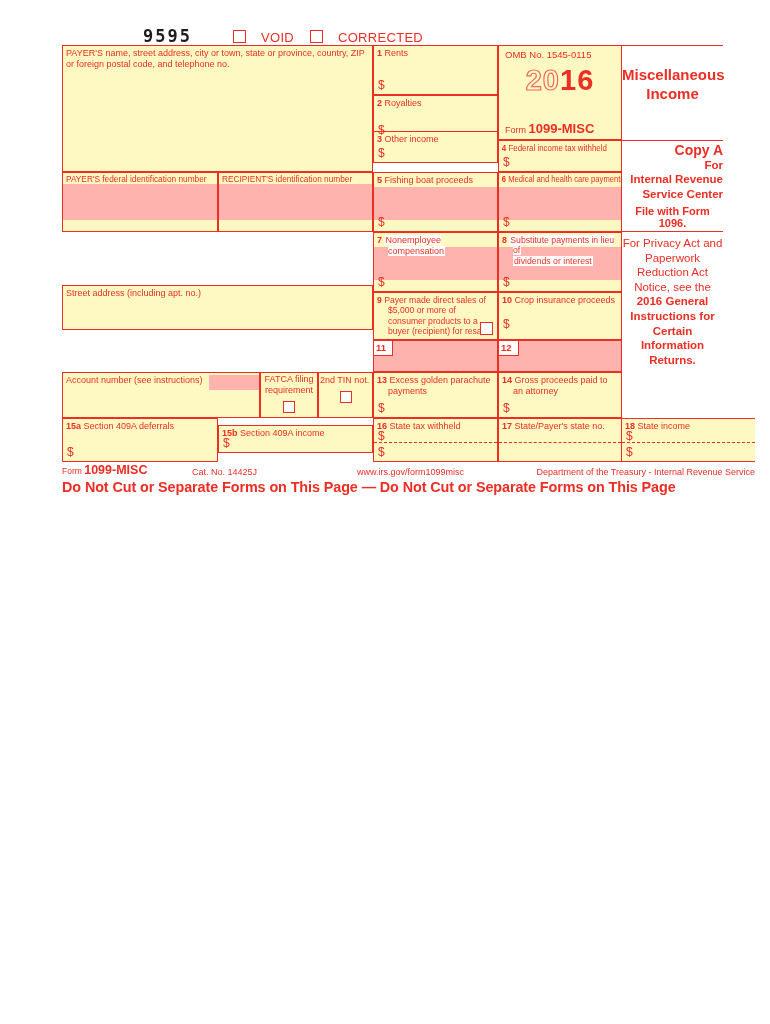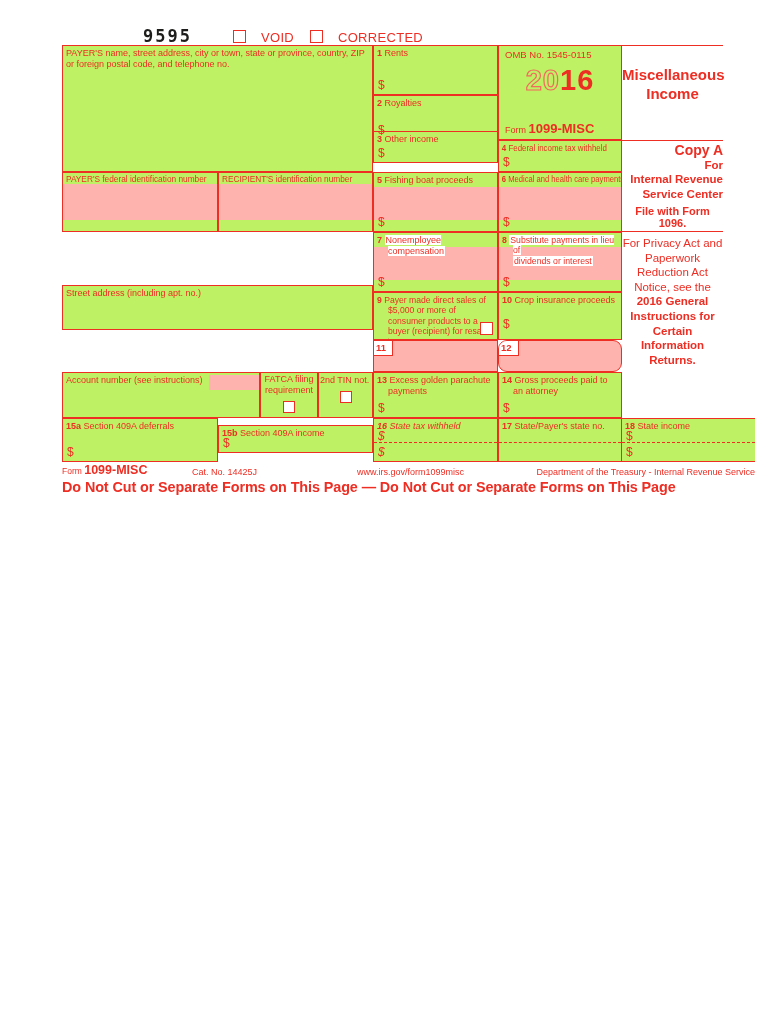--- a/index.html
+++ b/index.html
@@ -1,19 +1,19 @@
 <!DOCTYPE html>
 <html><head>
 <meta charset="utf-8">
 <style>
   html,body{margin:0;padding:0;background:#fff;}
   .page{position:relative;width:770px;height:1024px;background:#fff;
         font-family:"Liberation Sans",sans-serif;color:#ee2d23;overflow:hidden;}
   .abs{position:absolute;}
-  .cell{position:absolute;border:1px solid #ee2d23;box-sizing:border-box;overflow:hidden;background:#bef264;}
+  .cell{position:absolute;border:1px solid #ee2d23;box-sizing:border-box;overflow:hidden;background:#fef9c3;}
   .lbl{position:relative;z-index:1;font-size:9px;line-height:1.2;padding:2px 3px;}
   .blbl{padding-left:14px;text-indent:-11px;}
   .sm{font-size:8.3px;white-space:nowrap;}
   .fit{white-space:nowrap;transform:scaleX(.93);transform-origin:0 0;font-size:8.5px;}
   .num{font-weight:bold;}
   .dollar{position:absolute;left:4px;bottom:2px;font-size:12px;z-index:1;}
   .band{position:absolute;left:0;right:0;background:#ffb3ae;z-index:0;}
   .pinkcell{background:#ffb3ae;}
   .tag{position:absolute;top:0;left:0;background:#fff;font-weight:bold;font-size:9.5px;
        padding:1px 6px 2px 2px;border-right:1px solid #ee2d23;border-bottom:1px solid #ee2d23;}
@@ -120,21 +120,21 @@
     <div class="lbl blbl" style="font-size:8.6px;width:104px;"><span class="num">9</span> <span>Payer made direct sales of $5,000 or more of consumer products to a buyer (recipient) for resale ▶</span></div>
     <div class="chk" style="left:106px;top:29px;width:13px;height:13px;"></div>
   </div>
   <div class="cell pinkcell" style="left:373px;top:340px;width:125px;height:32px;">
     <div class="tag">11</div>
   </div>
   <div class="cell" style="left:373px;top:372px;width:125px;height:46px;">
     <div class="lbl blbl"><span class="num">13</span> <span>Excess golden parachute payments</span></div>
     <div class="dollar">$</div>
   </div>
-  <div class="cell" style="left:373px;top:418px;width:125px;height:44px;font-style:italic;">
+  <div class="cell" style="left:373px;top:418px;width:125px;height:44px;">
     <div class="lbl blbl"><span class="num">16</span> <span>State tax withheld</span></div>
     <div class="sdollar" style="top:10px;">$</div>
     <div class="dash" style="top:23px;"></div>
     <div class="sdollar" style="top:26px;">$</div>
   </div>
 
   <div class="cell" style="left:498px;top:45px;width:124px;height:95px;">
     <div class="lbl" style="padding:3px 0 0 6px;font-size:9.5px;">OMB No. 1545-0115</div>
     <div class="year"><span class="yout">20</span><span>16</span></div>
     <div class="formline"><span>Form</span> <span class="fnum">1099-MISC</span></div>
@@ -150,21 +150,21 @@
   </div>
   <div class="cell" style="left:498px;top:232px;width:124px;height:60px;">
     <div class="band" style="top:14px;height:33px;"></div>
     <div class="lbl blbl" style="font-size:8.7px;"><span class="num">8</span> <span class="whitebg">Substitute payments in lieu of</span><br><span class="whitebg">dividends or interest</span></div>
     <div class="dollar">$</div>
   </div>
   <div class="cell" style="left:498px;top:292px;width:124px;height:48px;">
     <div class="lbl blbl"><span class="num">10</span> <span>Crop insurance proceeds</span></div>
     <div class="dollar" style="bottom:8px;">$</div>
   </div>
-  <div class="cell pinkcell" style="left:498px;top:340px;width:124px;height:32px;border-radius:9px;">
+  <div class="cell pinkcell" style="left:498px;top:340px;width:124px;height:32px;">
     <div class="tag">12</div>
   </div>
   <div class="cell" style="left:498px;top:372px;width:124px;height:46px;">
     <div class="lbl blbl"><span class="num">14</span> <span>Gross proceeds paid to an attorney</span></div>
     <div class="dollar">$</div>
   </div>
   <div class="cell" style="left:498px;top:418px;width:124px;height:44px;">
     <div class="lbl blbl"><span class="num">17</span> <span>State/Payer's state no.</span></div>
     <div class="dash" style="top:23px;"></div>
   </div>

